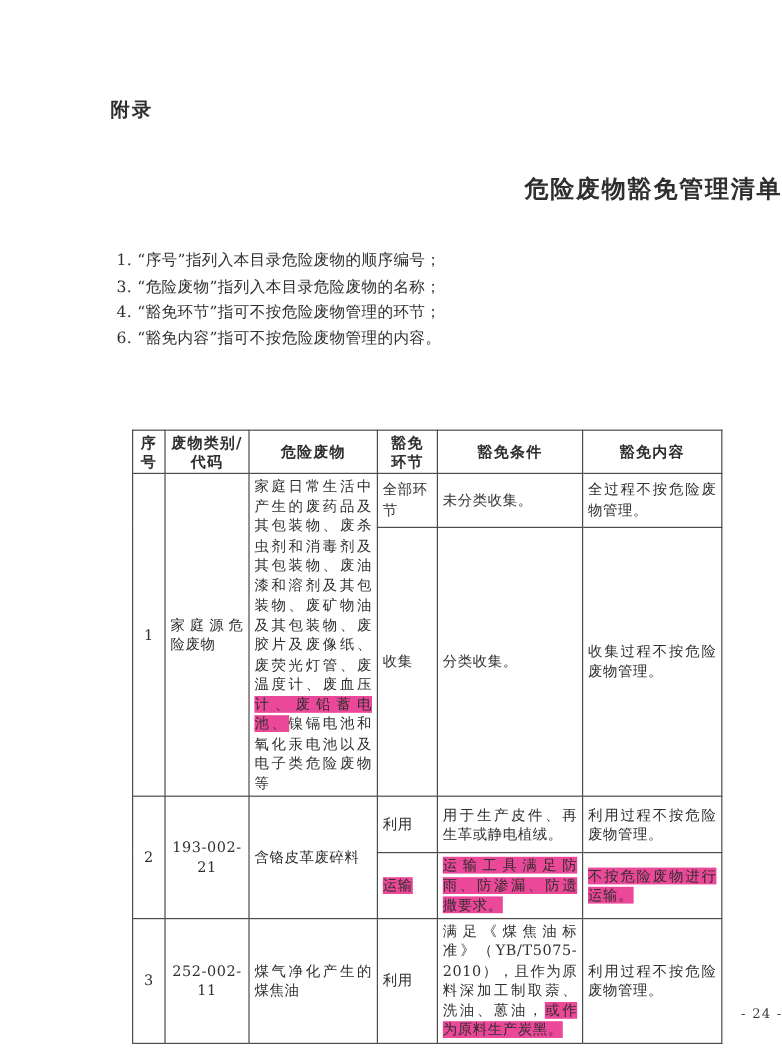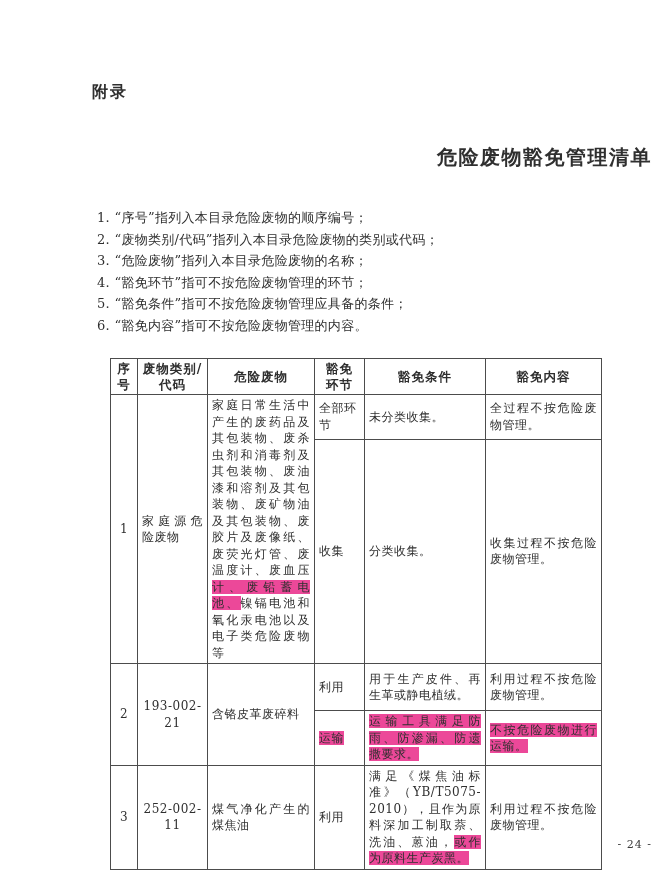--- a/index.html
+++ b/index.html
@@ -93,24 +93,22 @@
 <body>
 
 <div class="page">
 
   <div class="appendix">附录</div>
 
   <div class="doc-title">危险废物豁免管理清单</div>
 
   <div class="notes">
     <div>1. “序号”指列入本目录危险废物的顺序编号；</div>
-    <div>2. “废物类别/代码”指列入本目录危险废物的类别或代码；</div>
     <div>3. “危险废物”指列入本目录危险废物的名称；</div>
     <div>4. “豁免环节”指可不按危险废物管理的环节；</div>
-    <div>5. “豁免条件”指可不按危险废物管理应具备的条件；</div>
     <div>6. “豁免内容”指可不按危险废物管理的内容。</div>
   </div>
 
   <div class="table-wrap">
     <table class="exempt">
       <colgroup>
         <col style="width:27px">
         <col style="width:70px">
         <col style="width:107px">
         <col style="width:50px">

